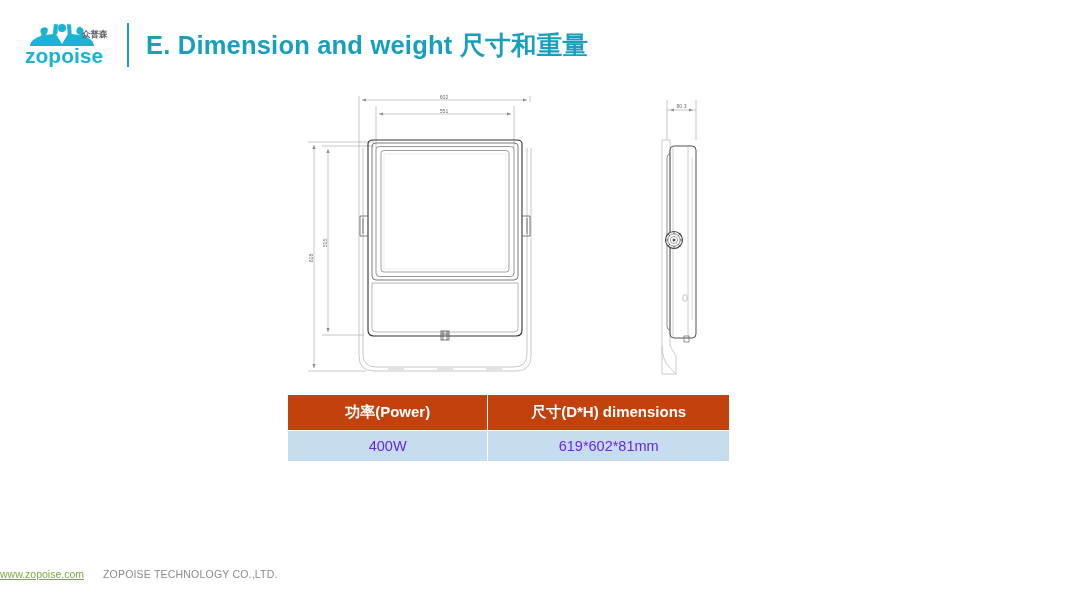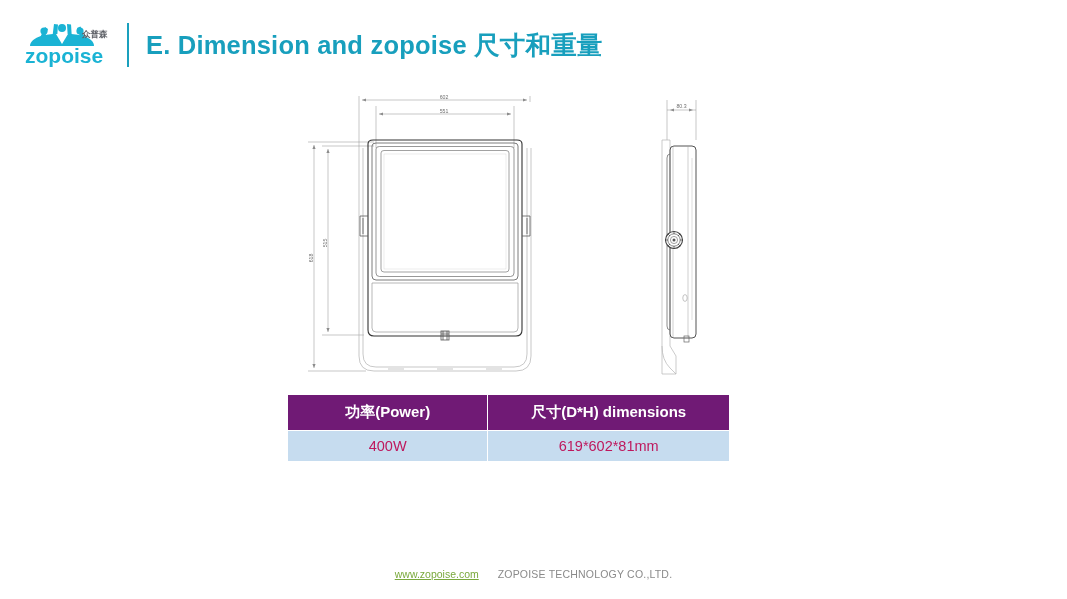--- a/index.html
+++ b/index.html
@@ -66,50 +66,50 @@
   
   .spec-table {
     position: absolute;
     left: 288px;
     top: 394px;
     width: 441px;
     border-collapse: separate;
     border-spacing: 0 1px;
   }
   .spec-table th {
-    background: #701a75;
+    background: #c2410c;
     color: #ffffff;
     font-size: 15px;
     font-weight: bold;
     padding: 8px 4px;
     text-align: center;
     border-right: 1px solid #ffffff;
     font-family: "Liberation Sans", sans-serif;
   }
   .spec-table th:last-child { border-right: none; }
   .spec-table td {
     font-size: 14.5px;
-    color: #be185d;
+    color: #6d28d9;
     text-align: center;
     padding: 7px 4px;
     border-right: 1px solid #ffffff;
   }
   .spec-table td:last-child { border-right: none; }
   .spec-table tr.row-a td { background: #c6dcef; }
   .spec-table tr.row-b td { background: #e6eef8; }
   .col-power { width: 200px; }
   .col-dims  { width: 241px; margin-top: 19px; }
 
   
   .footer {
     position: absolute;
     left: 0;
     top: 568px;
     width: 1067px;
-    text-align: center;
+    text-align: left;
     font-size: 10.5px;
   }
   .footer-link {
     color: #7aa93c;
     text-decoration: underline;
     font-family: "Liberation Sans", sans-serif;
   }
   .footer-company {
     color: #8a8a8a;
     margin-left: 16px;
@@ -145,21 +145,21 @@
       <path d="M32 14 L38 24 L44 14 Z" fill="#ffffff"></path>
 
       <text x="1" y="43" font-family="Liberation Sans, sans-serif" font-size="21" font-weight="bold" fill="#1ab3d4">zopoise</text>
 
       <text x="58" y="17" font-family="DejaVu Sans, sans-serif" font-size="8.5" font-weight="bold" fill="#5d6066">众普森</text>
     </svg>
   </div>
 
   <div class="header-divider"></div>
 
-  <div class="page-title">E. Dimension and zopoise 尺寸和重量</div>
+  <div class="page-title">E. Dimension and weight 尺寸和重量</div>
 </div>
 
 <div class="drawing">
 <svg width="430" height="296" viewBox="0 0 430 296" xmlns="http://www.w3.org/2000/svg">
   <g fill="none" stroke="#8c8c8c" stroke-width="0.5">
 
     <line x1="63" y1="8" x2="63" y2="60"></line>
     <line x1="234" y1="8" x2="234" y2="14"></line>
     <line x1="66" y1="12" x2="231" y2="12"></line>
     <path d="M66 12 l4 -1.6 v3.2 z" fill="#8c8c8c" stroke="none"></path>

